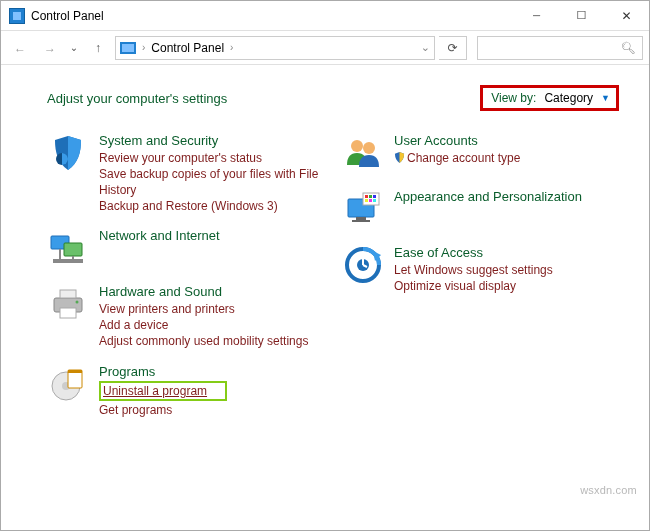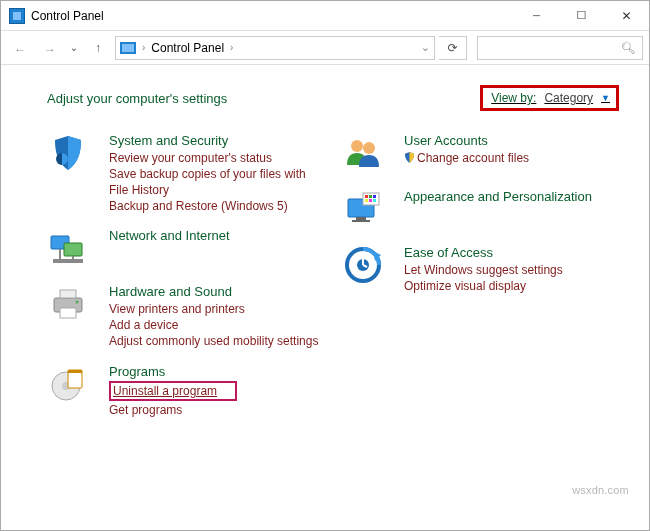--- a/index.html
+++ b/index.html
@@ -114,31 +114,30 @@
     margin: 0;
     flex: 1;
   }
   .viewby-hl {
     border: 3px solid #c00;
     padding: 3px 6px 3px 8px;
     display: flex;
     align-items: center;
     gap: 8px;
     font-size: 12px;
-    text-decoration: underline;
   }
   .viewby-hl .lbl { color: #0a5d2c; }
-  .viewby-hl .val { color: #404040; }
+  .viewby-hl .val { color: #000000; }
   .viewby-hl .dd { color: #0a6ec7; font-size: 9px; }
 
   .columns { display: flex; gap: 18px; }
   .col { flex: 1; min-width: 0; }
   .cat {
     display: flex;
-    gap: 20px;
+    gap: 10px;
     margin-bottom: 14px;
   }
   .cat .ico {
     width: 42px; height: 42px;
     flex: 0 0 42px;
     display: flex; align-items: flex-start; justify-content: center;
   }
   .cat .ico svg { width: 40px; height: 40px; }
   .cat .txt { flex: 1; min-width: 0; }
   .cat .hd {
@@ -147,29 +146,29 @@
     line-height: 1.2;
     margin-bottom: 1px;
   }
   .cat .lk {
     color: #7f1d1d;
     font-size: 12px;
     line-height: 1.35;
     display: block;
   }
   .hl-red {
-    border: 2px solid #be185d;
+    border: 2px solid #84cc16;
     padding: 0 2px;
     margin: 1px 0;
     display: inline-block;
     width: 128px;
   }
   .watermark {
     position: absolute;
-    right: 20px;
+    right: 12px;
     bottom: 34px;
     font-size: 11px;
     color: #b8b8b8;
     letter-spacing: 0.2px;
   }
 </style>
 </head>
 <body>
 
 <div class="titlebar">
@@ -220,21 +219,21 @@
               <path d="M20 3 L33 7 C33 20 30 30 20 37 C10 30 7 20 7 7 Z" fill="#1e6fb8"></path>
               <path d="M20 3 L33 7 C33 20 30 30 20 37 Z" fill="#3a9be8"></path>
               <circle cx="14" cy="26" r="6" fill="#0f4c82"></circle>
               <path d="M14 20 a6 6 0 0 1 0 12 z" fill="#3a9be8"></path>
             </svg>
         </div>
         <div class="txt">
           <div class="hd">System and Security</div>
           <a class="lk">Review your computer's status</a>
           <a class="lk">Save backup copies of your files with File History</a>
-          <a class="lk">Backup and Restore (Windows 5)</a>
+          <a class="lk">Backup and Restore (Windows 3)</a>
         </div>
       </div>
 
       <div class="cat">
         <div class="ico">
           <svg viewBox="0 0 40 40">
               <rect x="3" y="8" width="18" height="13" rx="1" fill="#3a9be8" stroke="#1e6fb8"></rect>
               <rect x="16" y="15" width="18" height="13" rx="1" fill="#6ac06a" stroke="#2a802a"></rect>
               <rect x="5" y="31" width="30" height="4" fill="#888"></rect>
               <line x1="12" y1="21" x2="12" y2="31" stroke="#888" stroke-width="2"></line>
@@ -295,21 +294,21 @@
             </svg>
         </div>
         <div class="txt">
           <div class="hd">User Accounts</div>
           <a class="lk">
             <span style="display:inline-block;width:11px;height:11px;vertical-align:-1px;margin-right:2px;">
               <svg viewBox="0 0 12 12" width="11" height="11">
                   <path d="M6 0 L11 2 C11 7 9 10 6 12 C3 10 1 7 1 2 Z" fill="#2a6bb8"></path>
                   <path d="M6 0 L11 2 C11 7 9 10 6 12 Z" fill="#f4c430"></path>
                 </svg>
-            </span><span>Change account files</span>
+            </span><span>Change account type</span>
           </a>
         </div>
       </div>
 
       <div class="cat">
         <div class="ico">
           <svg viewBox="0 0 40 40">
               <rect x="5" y="10" width="26" height="18" rx="1" fill="#3a9be8" stroke="#1e6fb8"></rect>
               <rect x="13" y="28" width="10" height="3" fill="#666"></rect>
               <rect x="9" y="31" width="18" height="2" fill="#666"></rect>

